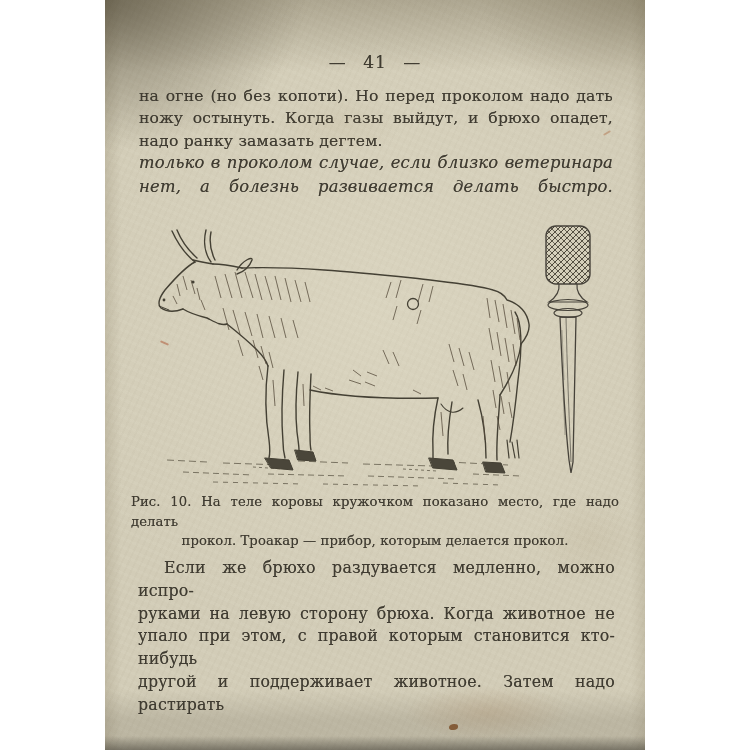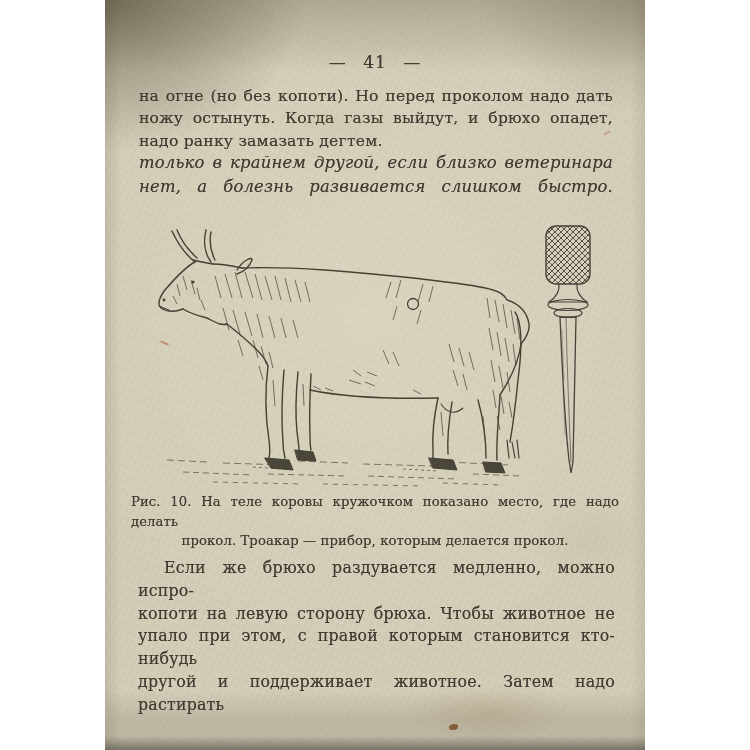--- a/index.html
+++ b/index.html
@@ -71,22 +71,22 @@
 
     <div class="pagenum txt">— 41 —</div>
 
     <div class="para1">
       <div class="line txt just">на огне (но без копоти).  Но перед проколом надо дать</div>
       <div class="line txt just">ножу остынуть.  Когда газы выйдут, и брюхо опадет,</div>
       <div class="line txt left">надо ранку замазать дегтем.</div>
     </div>
 
     <div class="para2">
-      <div class="line txt just">только в крайнем другой, если близко ветеринара</div>
-      <div class="line txt just">нет, а болезнь развивается слишком быстро.</div>
+      <div class="line txt just">только в проколом случае, если близко ветеринара</div>
+      <div class="line txt just">нет, а болезнь развивается делать быстро.</div>
     </div>
 
     <div class="figure">
       <svg width="474" height="272" viewBox="0 0 474 272">
         <defs>
           <pattern id="xh" width="6" height="6" patternUnits="userSpaceOnUse">
             <path d="M0,6 L6,0" stroke="#4a4538" stroke-width="1"></path>
             <path d="M0,0 L6,6" stroke="#4a4538" stroke-width="0.8"></path>
           </pattern>
         </defs>
@@ -176,21 +176,21 @@
       </svg>
     </div>
 
     <div class="caption">
       <div class="line txt just">Рис. 10. На теле коровы кружочком показано место, где надо делать</div>
       <div class="line txt center">прокол.  Троакар — прибор, которым делается прокол.</div>
     </div>
 
     <div class="para3">
       <div class="line txt just indent">Если же брюхо раздувается медленно, можно испро-</div>
-      <div class="line txt just">копоти на левую сторону брюха.  Чтобы животное не</div>
+      <div class="line txt just">руками на левую сторону брюха.  Когда животное не</div>
       <div class="line txt just">упало при этом, с правой которым становится кто-нибудь</div>
       <div class="line txt just">другой и поддерживает животное.  Затем надо растирать</div>
 
     </div>
 
     <div class="stain-a"></div>
     <div class="stain-b"></div>
     <div class="stain-c"></div>
     <div class="speck"></div>
     <div class="fiber1"></div>

